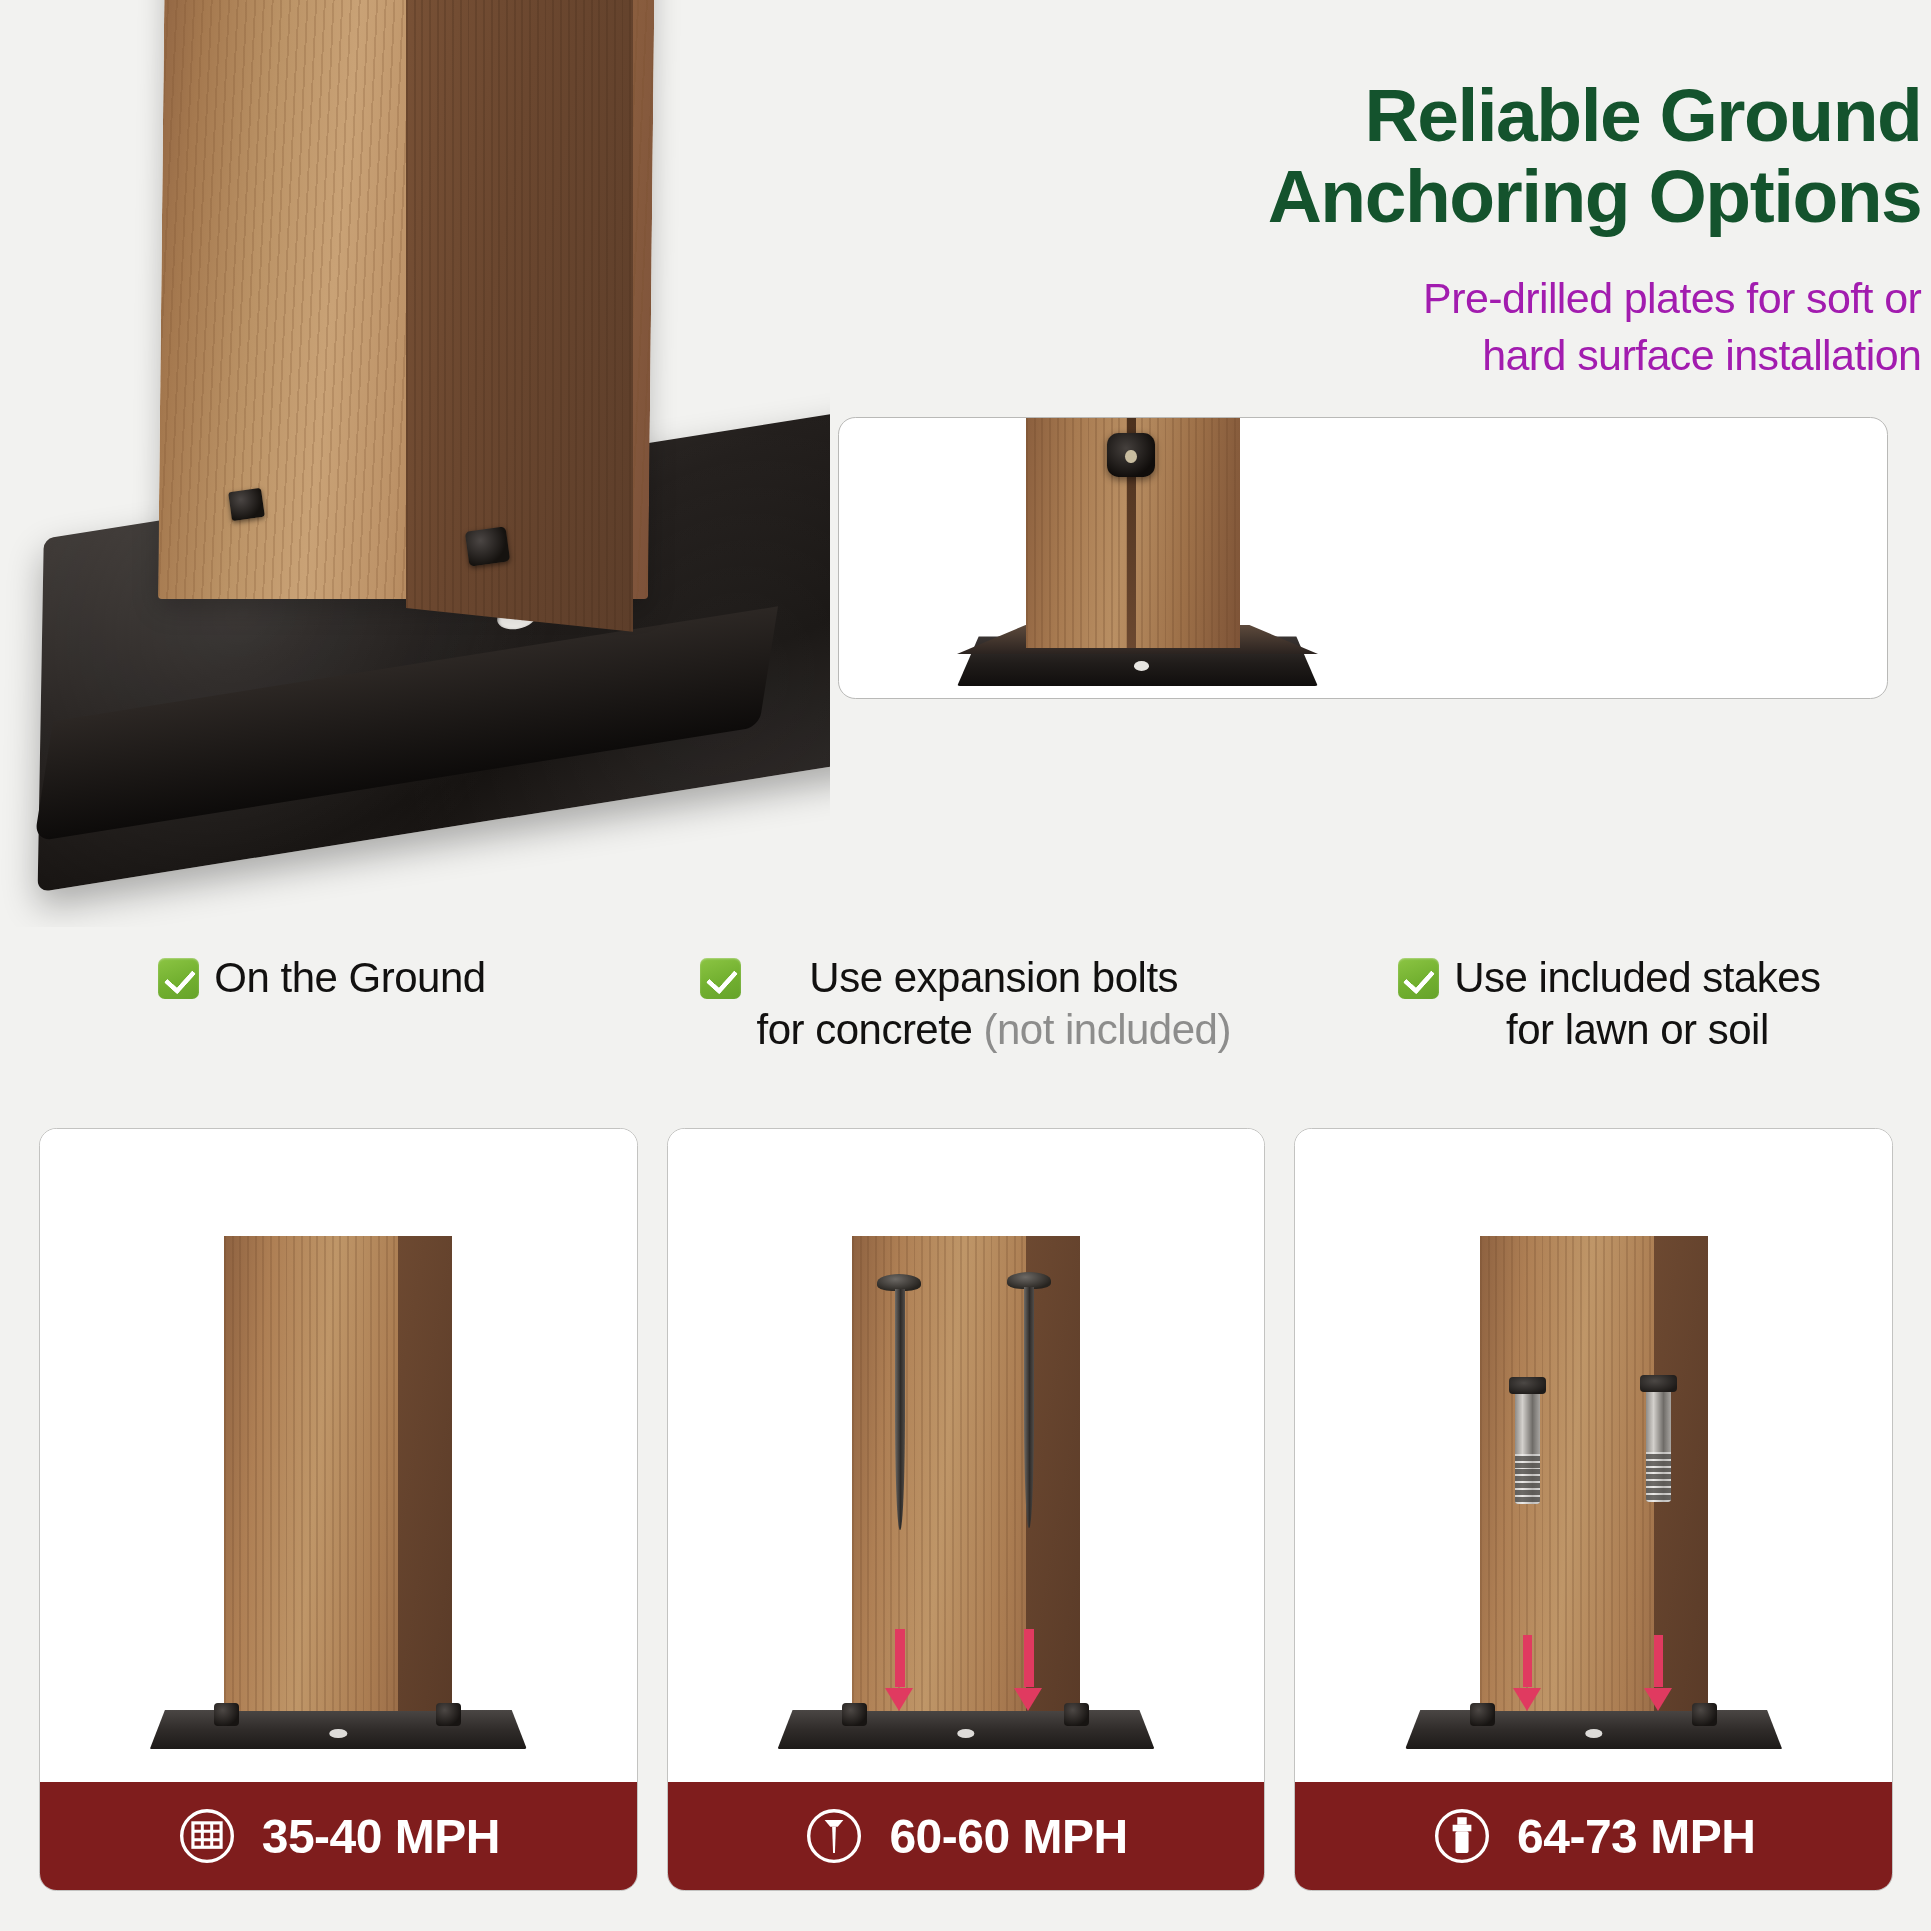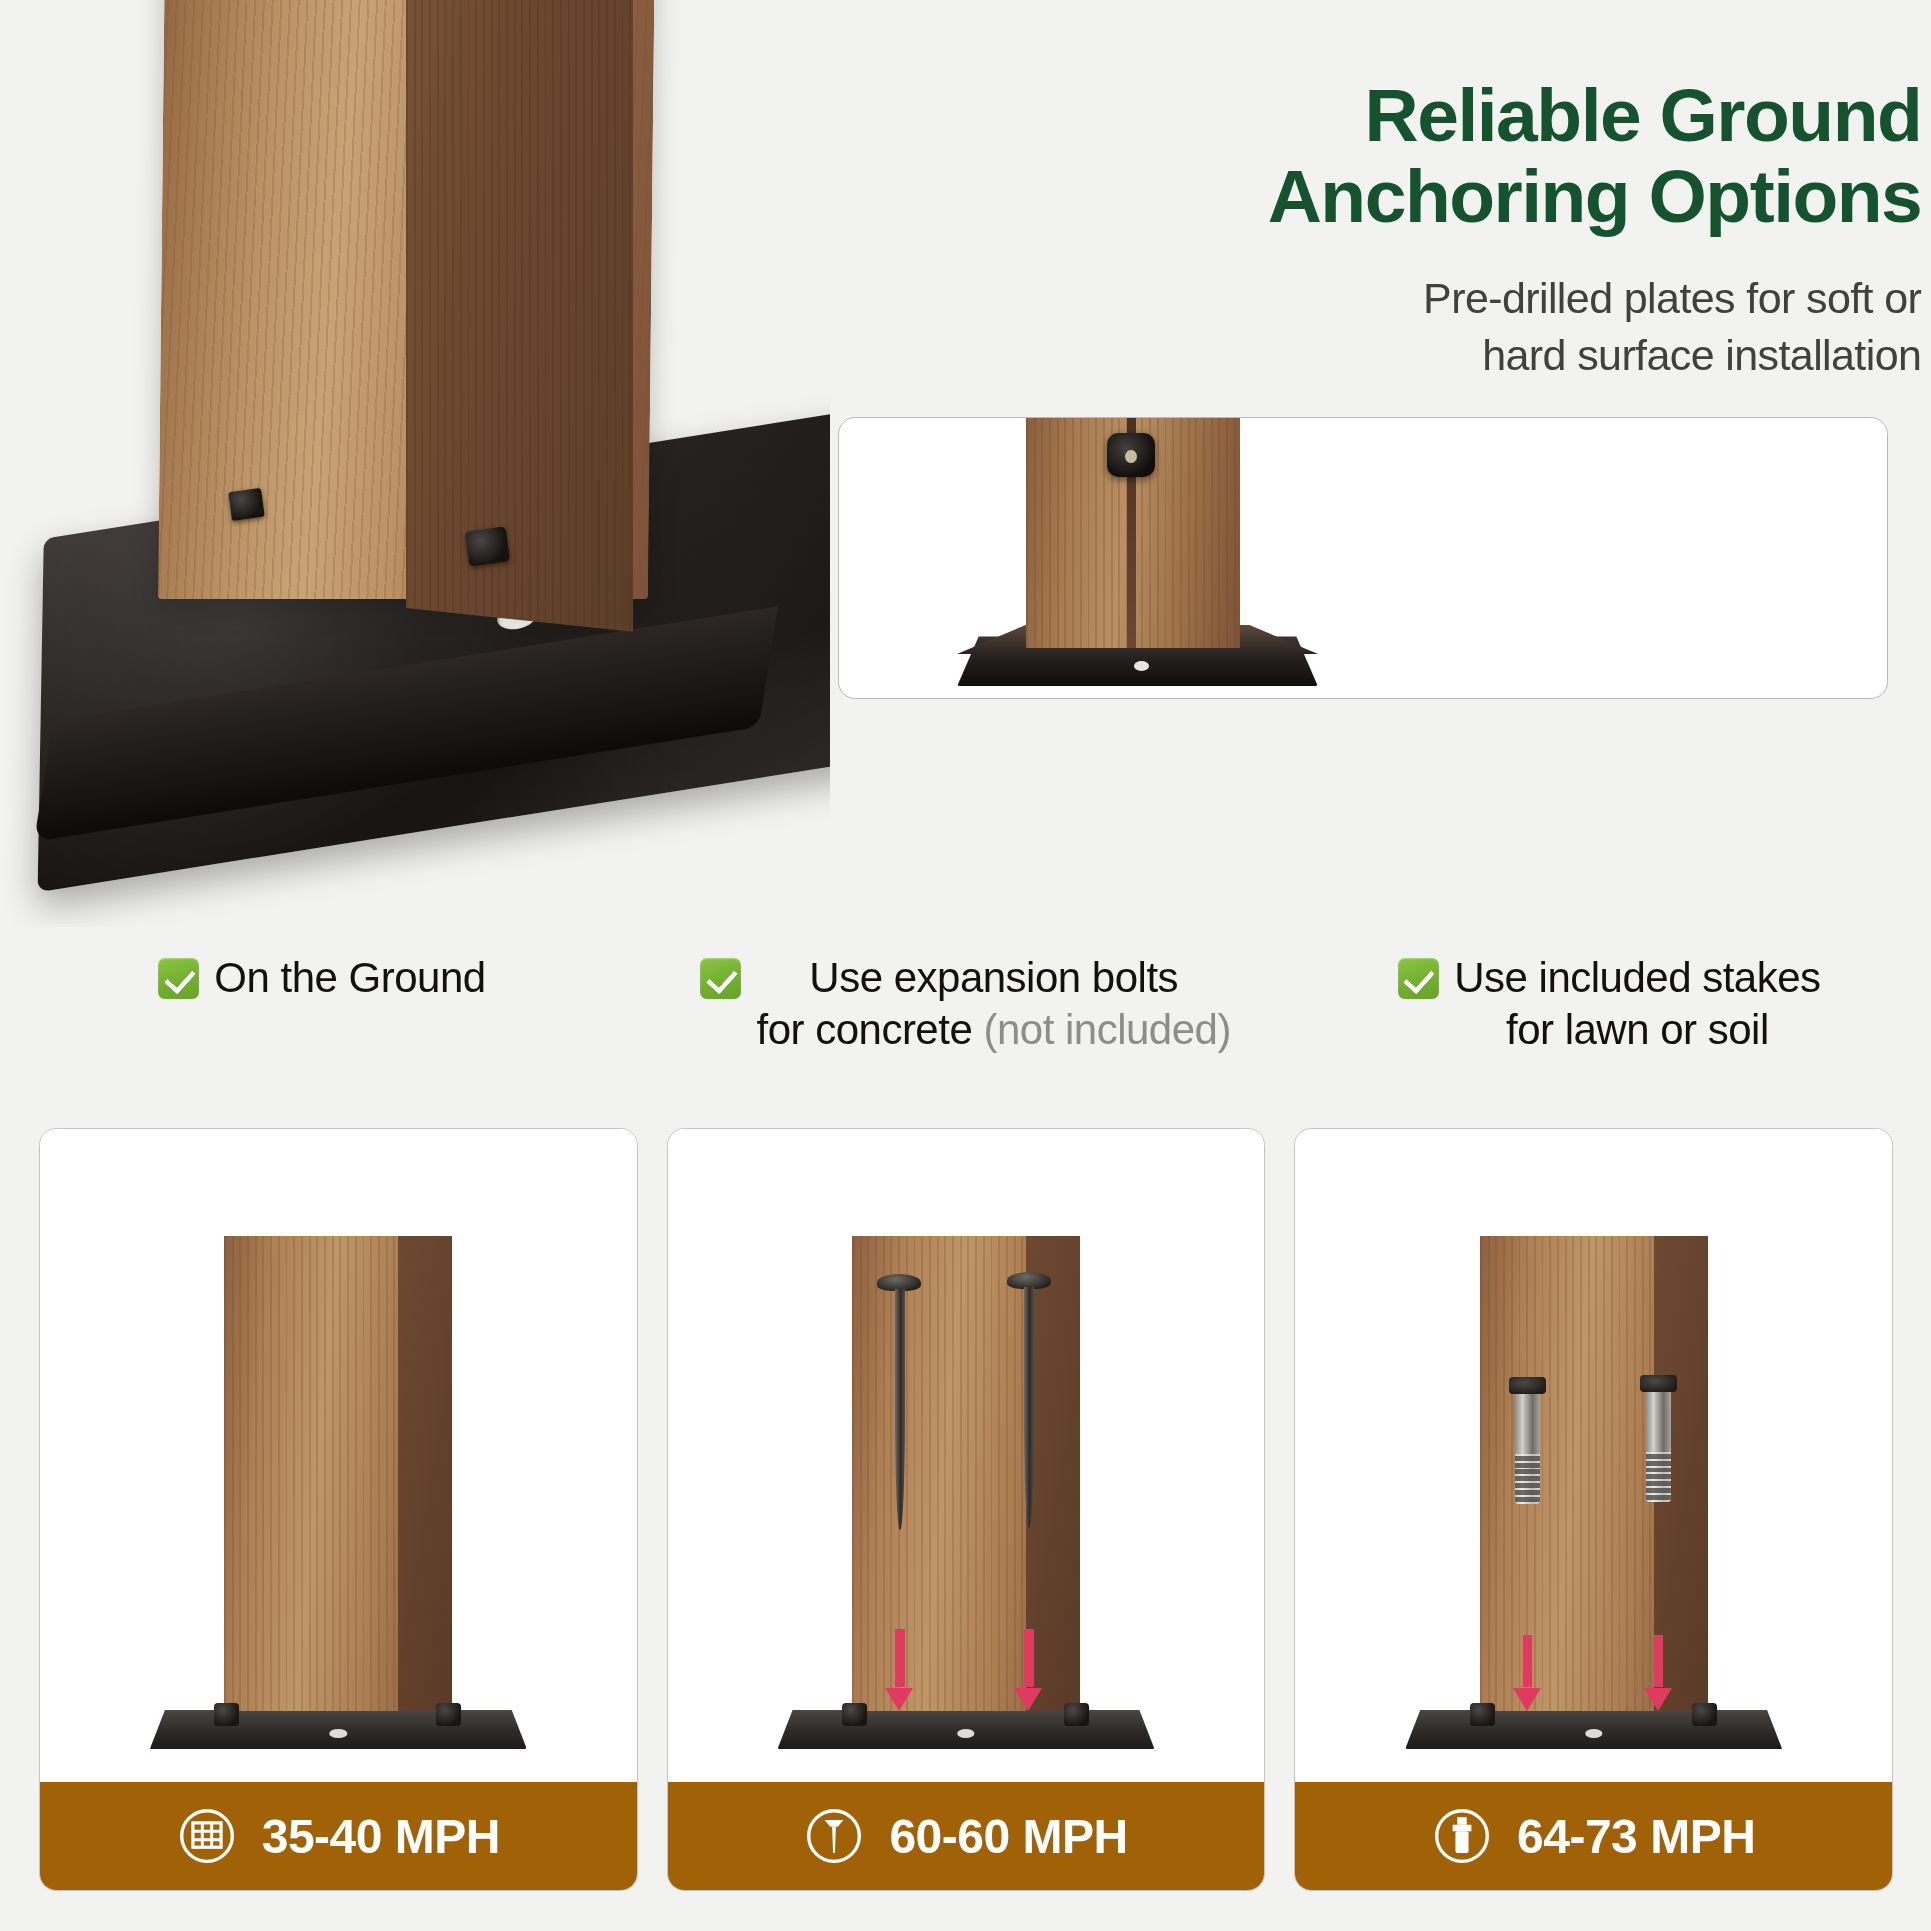--- a/index.html
+++ b/index.html
@@ -123,21 +123,21 @@
     font-weight: 700;
     color: #14532d;
     letter-spacing: -1.5px;
     white-space: pre-line;
   }
   .subheadline {
     margin-top: 33px;
     font-size: 43px;
     line-height: 1.33;
     font-weight: 400;
-    color: #404040;
+    color: #a21caf;
     letter-spacing: -0.6px;
     white-space: pre-line;
   }
 
   
   .inset-card {
     position: absolute;
     left: 838px; top: 417px;
     width: 1050px; height: 282px;
     background: #ffffff;
@@ -369,21 +369,21 @@
     background: repeating-linear-gradient(180deg,
       rgba(255,255,255,0.55) 0px, rgba(255,255,255,0.55) 1.9px,
       rgba(90,88,85,0.85) 1.9px, rgba(90,88,85,0.85) 6.8px);
     border-radius: 0 0 3.9px 3.9px;
   }
 
   
   .banner {
     flex: 0 0 auto;
     height: 108px;
-    background: #a16207;
+    background: #7f1d1d;
     display: flex;
     align-items: center;
     justify-content: center;
     gap: 25px;
     color: #ffffff;
   }
   .banner-icon {
     flex: 0 0 auto;
     width: 60px; height: 60px;
   }

